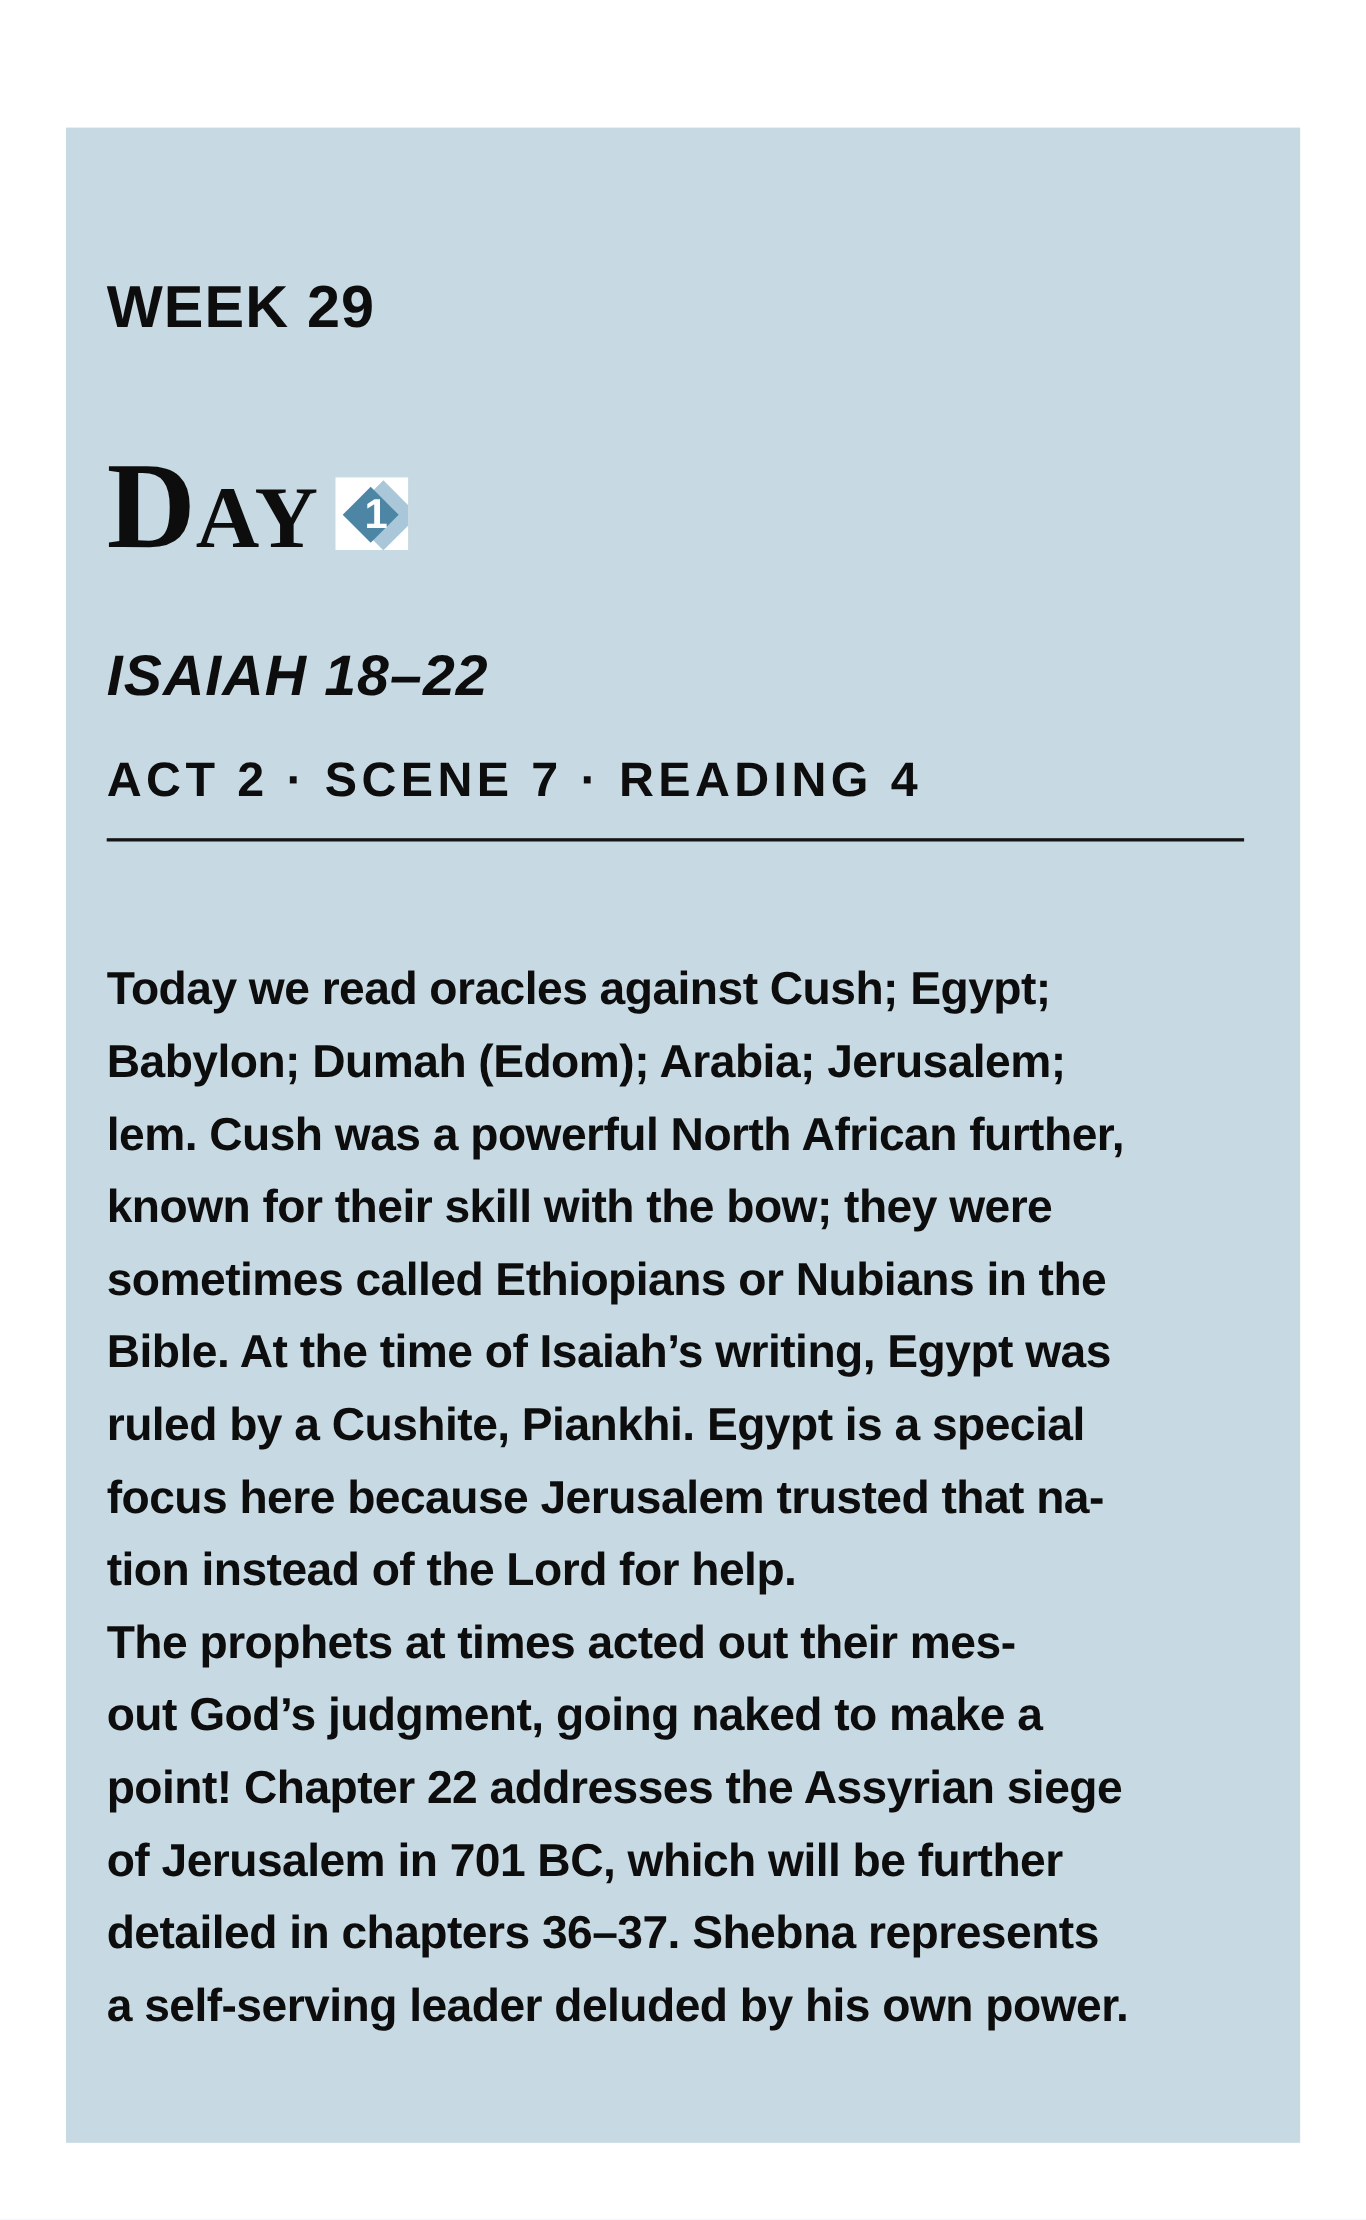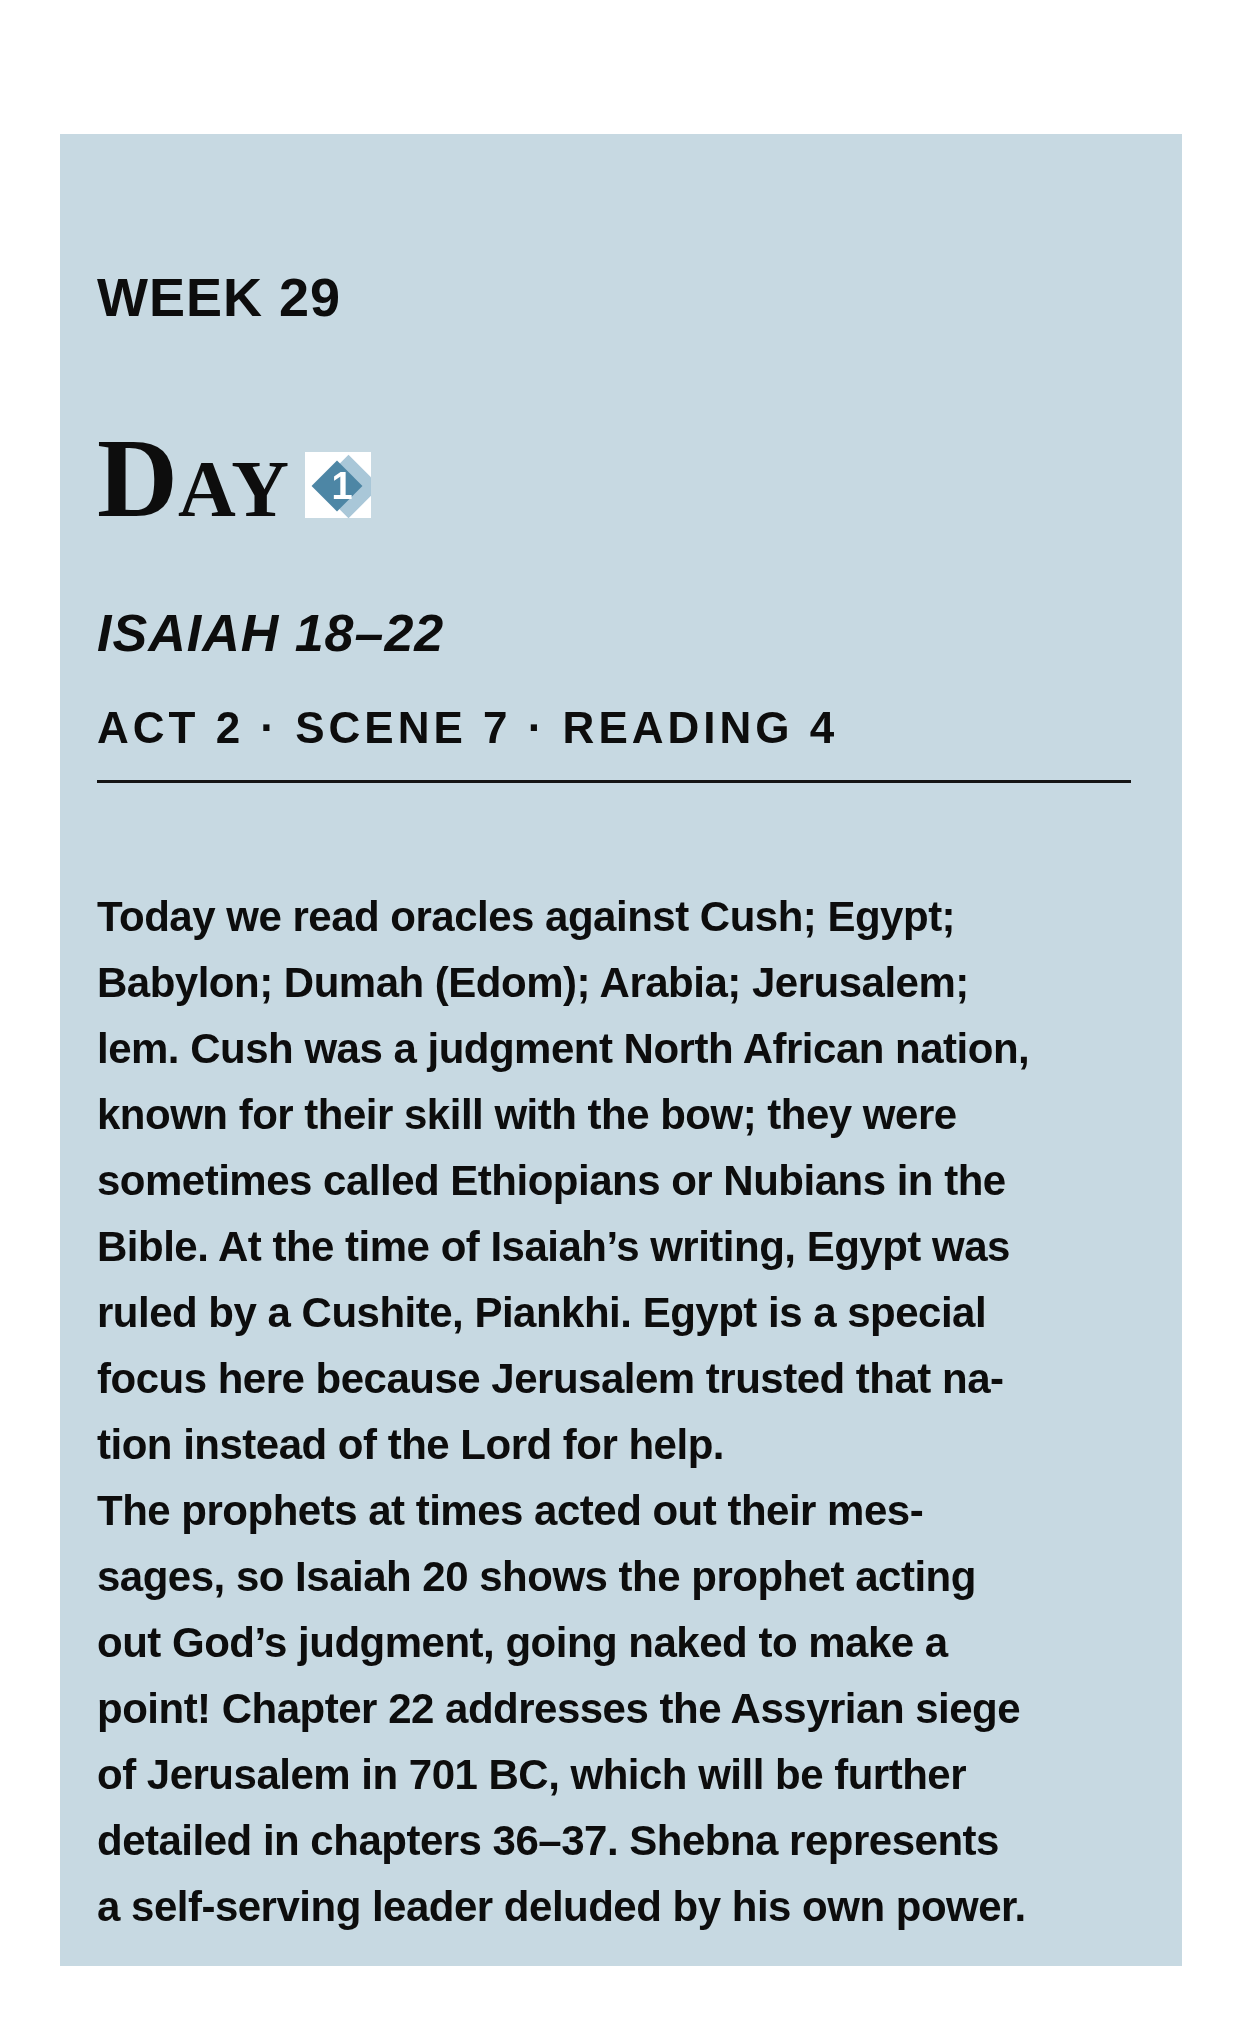--- a/index.html
+++ b/index.html
@@ -10,21 +10,20 @@
     color:#0d0d0d;
     position:relative;
     overflow:hidden;
   }
   .card{
     position:absolute;
     left:60px; top:116px;
     width:1122px; height:1832px;
     background:#c7d9e2;
     overflow:hidden;
-    margin-top:18px;
   }
   .week{
     position:absolute;
     left:37px; top:136px;
     font-size:54px; font-weight:700;
     letter-spacing:1px;
     line-height:1;
     white-space:nowrap;
   }
   .day-row{
@@ -128,29 +127,28 @@
 
   <div class="reading-title">ISAIAH 18–22</div>
 
   <div class="meta">ACT 2 · SCENE 7 · READING 4</div>
 
   <div class="rule"></div>
 
   <div class="body-text">
     <div class="bline">Today we read oracles against Cush; Egypt;</div>
     <div class="bline">Babylon; Dumah (Edom); Arabia; Jerusalem;</div>
-    <div class="bline">lem. Cush was a judgment North African nation,</div>
+    <div class="bline">lem. Cush was a powerful North African further,</div>
     <div class="bline">known for their skill with the bow; they were</div>
     <div class="bline">sometimes called Ethiopians or Nubians in the</div>
     <div class="bline">Bible. At the time of Isaiah’s writing, Egypt was</div>
     <div class="bline">ruled by a Cushite, Piankhi. Egypt is a special</div>
     <div class="bline">focus here because Jerusalem trusted that na-</div>
     <div class="bline">tion instead of the Lord for help.</div>
     <div class="bline">The prophets at times acted out their mes-</div>
-    <div class="bline">sages, so Isaiah 20 shows the prophet acting</div>
     <div class="bline">out God’s judgment, going naked to make a</div>
     <div class="bline">point! Chapter 22 addresses the Assyrian siege</div>
     <div class="bline">of Jerusalem in 701 BC, which will be further</div>
     <div class="bline">detailed in chapters 36–37. Shebna represents</div>
     <div class="bline">a self-serving leader deluded by his own power.</div>
   </div>
 
 </div>
 
 </body></html>

